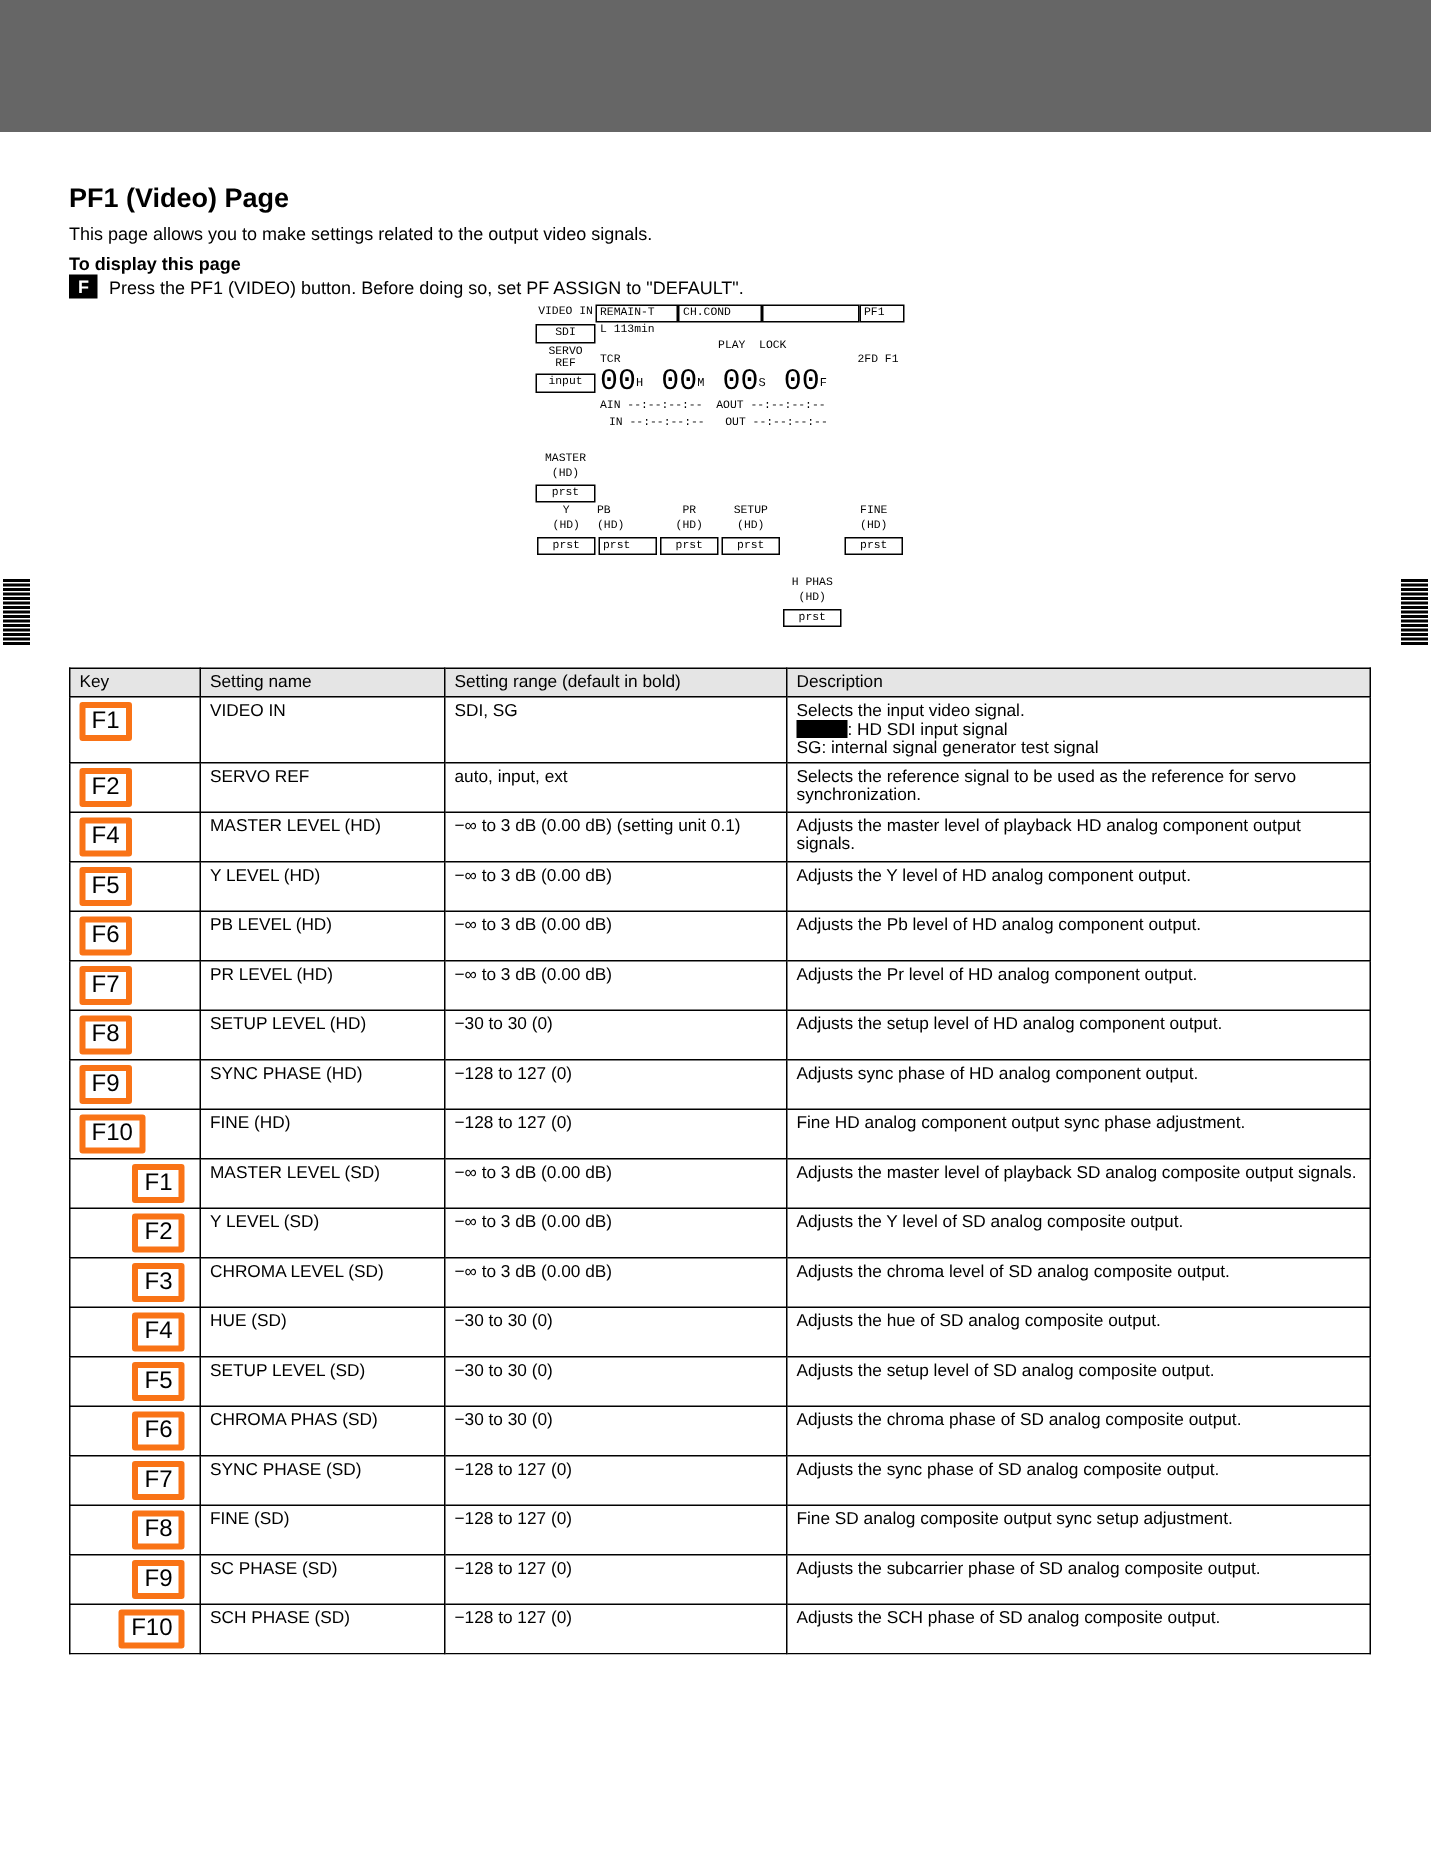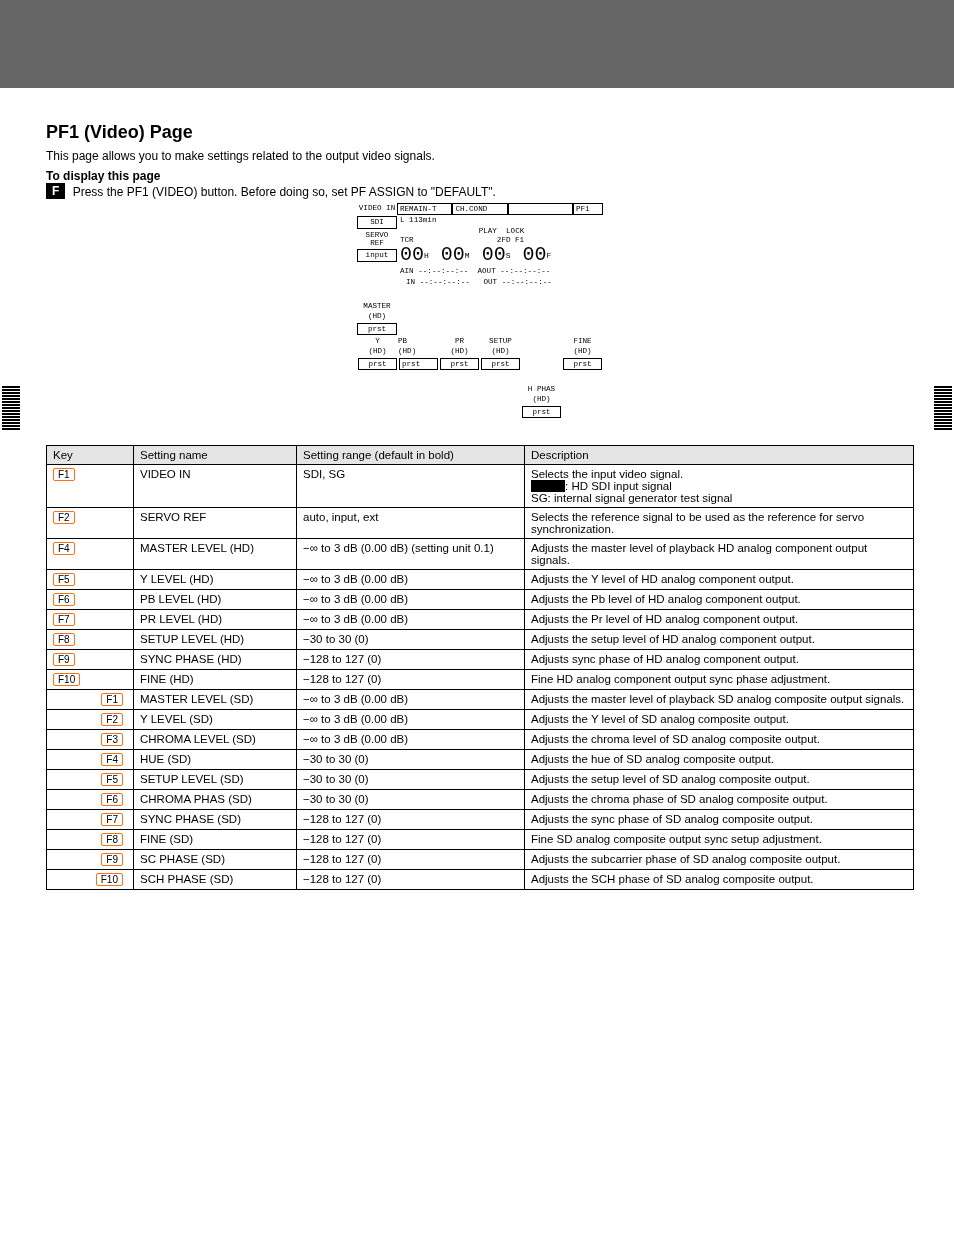--- a/index.html
+++ b/index.html
@@ -24,21 +24,21 @@
   .cell { border: 1px solid #000; padding: 1px 2px; }
   .leftcol { width: 40px; text-align: center; }
   .bigtc { font-size: 20px; letter-spacing: 0; }
   .bigtc small { font-size: 8px; vertical-align: 2px; }
   .panel-line { padding: 1px 0; }
 
   
   table.main { border-collapse: collapse; width: 100%; font-size: 11.5px; }
   table.main th, table.main td { border: 1px solid #000; padding: 3px 6px; vertical-align: top; text-align: left; font-weight: normal; }
   table.main thead th { background: #e5e5e5; font-weight: normal; }
-  .keybox { display:inline-block; border:1px solid #f97316; border-radius:2px; padding:0 4px; font-size:10px; font-family:inherit; }
+  .keybox { display:inline-block; border:4px solid #f97316; border-radius:2px; padding:0 4px; font-size:16px; font-family:inherit; }
   .blackbox { display:inline-block; background:#000; width:34px; height:12px; vertical-align:-2px; }
   td.keycell { text-align:center; white-space:nowrap; width:70px; }
   td.keycell.nested { text-align:right; padding-right:10px; }
   td.namecell { width:150px; }
   td.rangecell { width:215px; }
 </style>
 </head>
 <body>
 
 <div class="page">
@@ -106,21 +106,21 @@
         <div class="leftcol">
           <div class="cell" style="margin:1px 0">SDI</div>
           <div class="panel-line">SERVO REF</div>
           <div class="cell" style="margin:1px 0">input</div>
         </div>
         <div style="flex:1; padding-left:3px;">
           <div class="panel-line" style="display:inline-block">L 113min</div>
           <div class="panel-line" style="text-align:center"><span>PLAY</span>&nbsp;&nbsp;<span>LOCK</span></div>
           <div class="row" style="align-items:baseline">
             <span style="width:22px">TCR</span>
-            <span style="flex:1;text-align:center;padding-right:4px">2FD F1</span>
+            <span style="flex:1;text-align:right;padding-right:4px">2FD F1</span>
           </div>
           <div class="bigtc">
             <span>00</span><small>H</small>&nbsp;<span>00</span><small>M</small>&nbsp;<span>00</span><small>S</small>&nbsp;<span>00</span><small>F</small>
           </div>
           <div class="panel-line"><span>AIN --:--:--:--</span>&nbsp;&nbsp;<span>AOUT --:--:--:--</span></div>
           <div class="panel-line"><span style="padding-left:6px">IN --:--:--:--</span>&nbsp;&nbsp;&nbsp;<span>OUT --:--:--:--</span></div>
         </div>
       </div>
       <div style="height:14px"></div>
       <div class="row">

